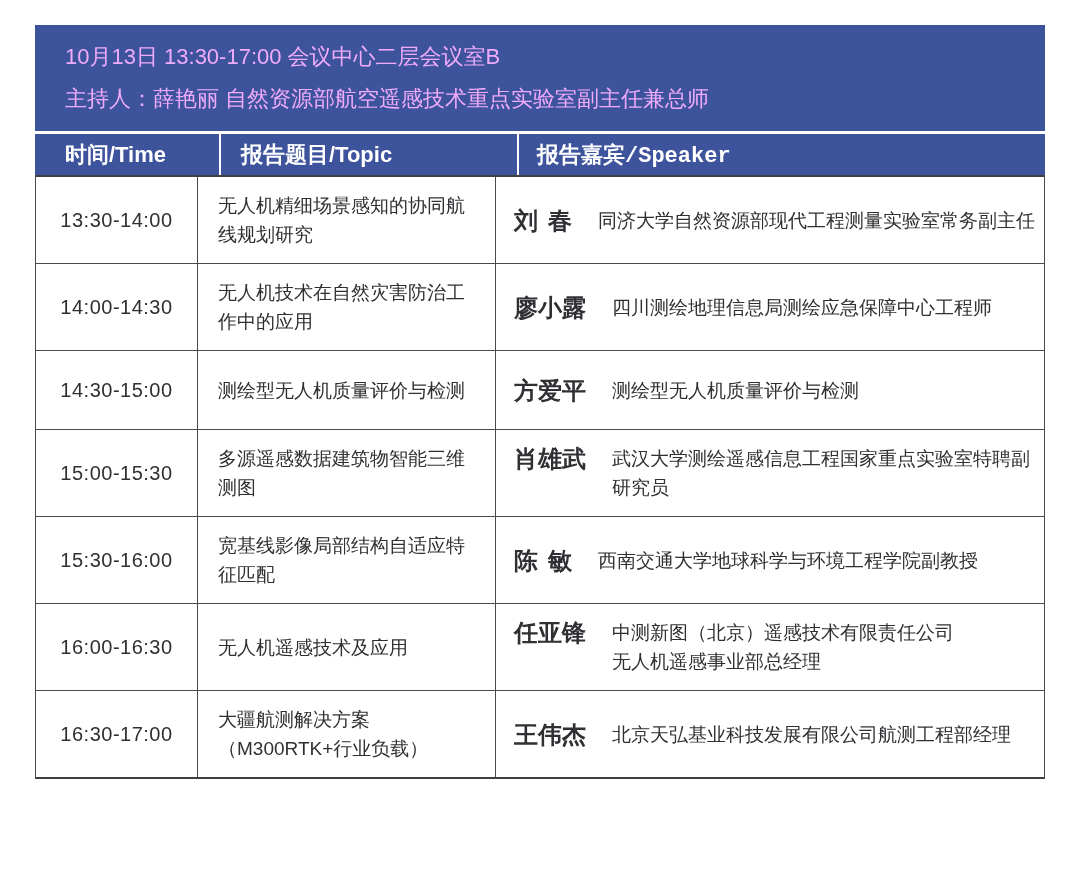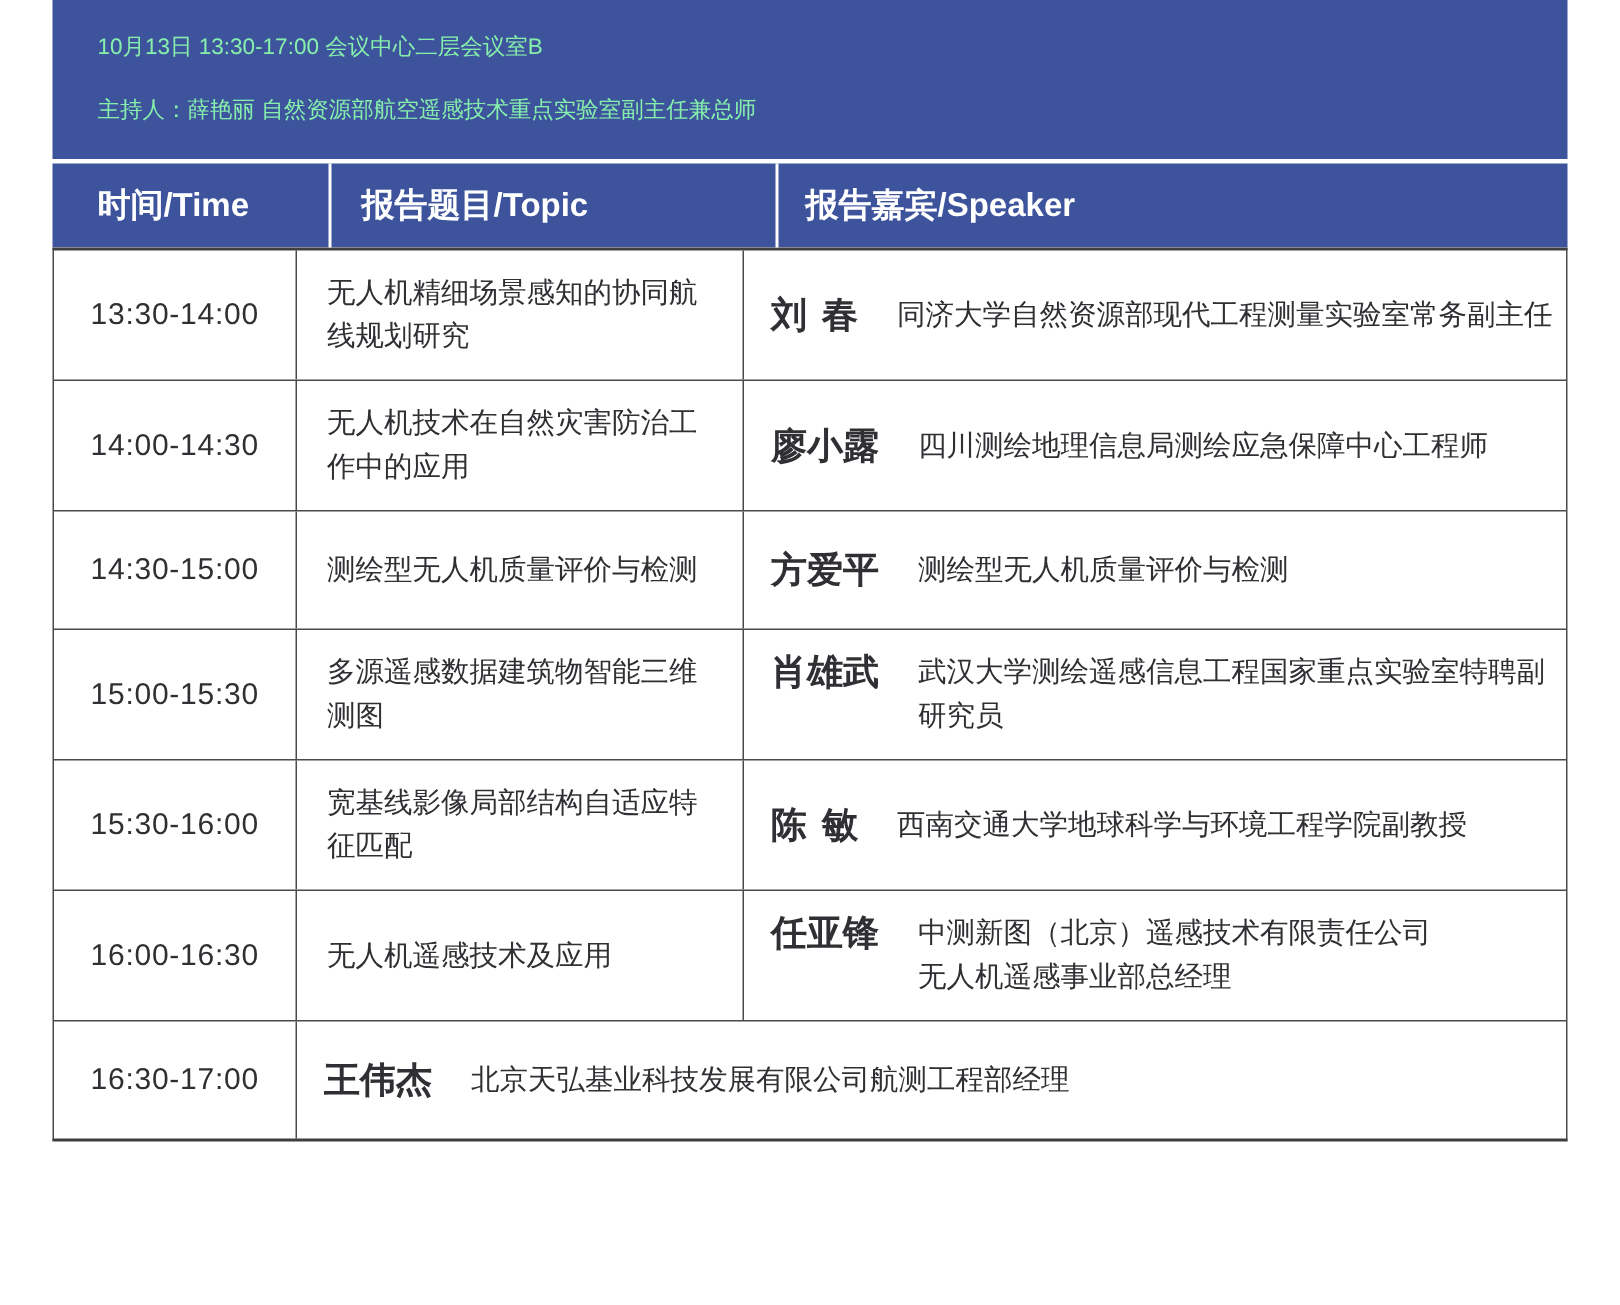--- a/index.html
+++ b/index.html
@@ -23,41 +23,42 @@
     font-weight:800;
     letter-spacing:1px;
     color:var(--title-blue);
   }
   .sheet{
     width:1010px;
     margin:0 auto;
   }
   .info-block{
     background:var(--navy);
-    color:#86efac;
+    color:#f0abfc;
     padding:20px 30px 20px 30px;
-    font-size:15px;
+    font-size:22px;
     line-height:24px;
+    margin-top:25px;
   }
   .info-line + .info-line{ margin-top:18px; }
   .table-header{
     margin-top:3px;
     background:var(--navy);
     color:#ffffff;
     display:flex;
-    height:56px;
+    height:41px;
     align-items:stretch;
     font-size:22px;
     font-weight:700;
   }
   .th{ display:flex; align-items:center; }
   .th + .th{ border-left:2px solid #ffffff; }
   .th.col-time{ justify-content:center; }
   .th.col-topic{ padding-left:20px;margin-left:23px; }
-  .th.col-speaker{ padding-left:18px; }
+  .th.col-speaker{ padding-left:18px;font-family:Liberation Mono, monospace; }
 
   .col-time{ width:161px; flex:0 0 161px; }
   .col-topic{ width:298px; flex:0 0 298px; }
   .col-speaker{ flex:1 1 auto; min-width:0; }
 
   .table-body{
     border-left:1px solid var(--border);
     border-right:1px solid var(--border);
     border-top:2px solid #3f3f3f;
     border-bottom:2px solid #3f3f3f;
@@ -222,20 +223,23 @@
         <div class="speaker-affiliation">中测新图（北京）遥感技术有限责任公司
 无人机遥感事业部总经理</div>
       </div>
     </div>
   </div>
 
   <div class="row">
     <div class="cell col-time">
       <span>16:30-17:00</span>
     </div>
+    <div class="cell col-topic">
+      <span>大疆航测解决方案（M300RTK+行业负载）</span>
+    </div>
     <div class="cell col-speaker">
       <div class="speaker-inner">
         <span class="speaker-name">王伟杰</span>
         <div class="speaker-affiliation">北京天弘基业科技发展有限公司航测工程部经理</div>
       </div>
     </div>
   </div>
 </div>
 
   </div>

